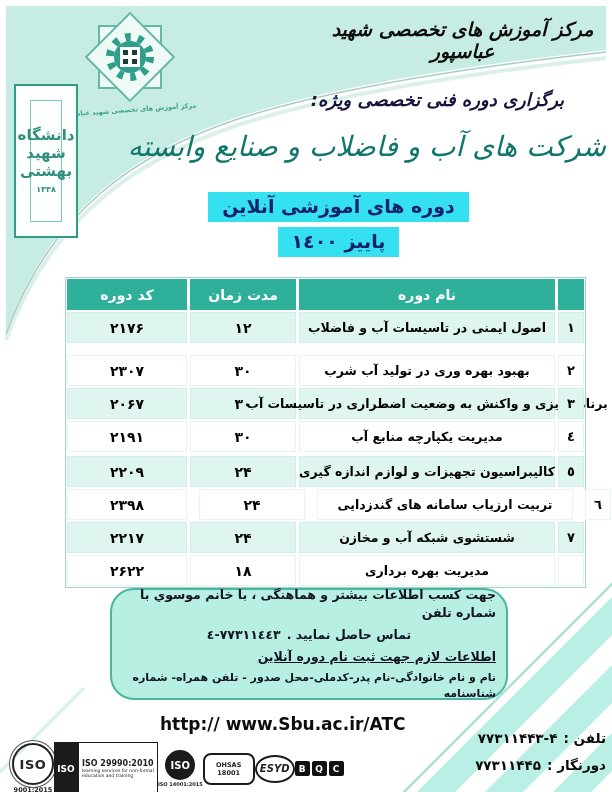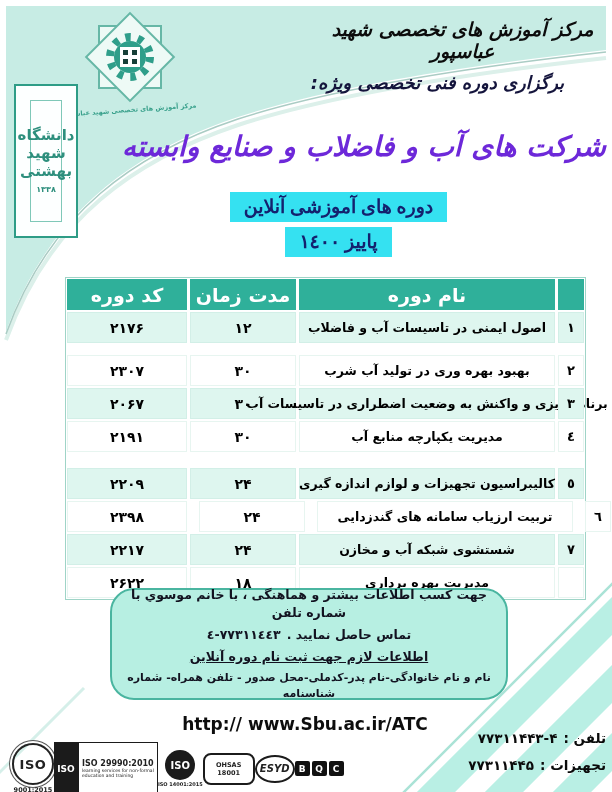--- a/index.html
+++ b/index.html
@@ -27,67 +27,67 @@
   }
   .uni-word{ font-size:15px; font-weight:bold; color:#2e8f7d; line-height:1.05; }
   .uni-year{ font-size:8px; color:#2e8f7d; font-weight:bold; margin-top:3px;text-align:right; }
 
   
   .org-name{
     position:absolute; left:320px; top:18px; width:285px; text-align:center;
     font-size:19px; font-weight:bold; font-style:italic; color:#0c0c0c;
   }
   .subtitle{
-    position:absolute; left:295px; top:72px; width:285px; text-align:center;
+    position:absolute; left:295px; top:89px; width:285px; text-align:center;
     font-size:18px; font-weight:bold; font-style:italic; color:#14143c;
   }
   .main-title{
     position:absolute; left:150px; top:130px; width:456px; text-align:center;
-    font-size:28px; font-weight:bold; font-style:italic; color:#6d28d9;
+    font-size:28px; font-weight:normal; font-style:italic; color:#0f766e;
     white-space:nowrap;
   }
   .hl-wrap{ position:absolute; left:65px; right:0; text-align:center; }
   .hl-wrap.one{ top:192px; } .hl-wrap.two{ top:227px; }
   .hl{
     display:inline-block; background:#35e1f1; color:#14216e;
-    font-size:19px; font-weight:bold; padding:2px 14px; line-height:1.35;font-family:Liberation Serif, serif;
+    font-size:19px; font-weight:bold; padding:2px 14px; line-height:1.35;
   }
 
   
   .table{
     position:absolute; left:65px; top:277px; width:521px;
     background:#ffffff; border:1px solid #9fd4c7; padding:1px;
     display:flex; flex-direction:column; gap:2px;
   }
   .trow{ display:grid; grid-template-columns:120px 106px 256px 26px; column-gap:3px; }
   .cell{
     height:31px; display:flex; align-items:center; justify-content:center;
     background:#ffffff; font-weight:bold; font-size:14px; color:#000;
     border:1px solid #e7f5f0;
   }
   .cell.alt{ background:#def6ef; border-color:#d2efe7; }
-  .thead .cell{ background:#2fb09a; color:#ffffff; font-size:19px; border:none; }
+  .thead .cell{ background:#2fb09a; color:#ffffff; font-size:14px; border:none; }
   .c-name{ font-size:12.5px; white-space:nowrap; letter-spacing:-0.2px; }
   .c-num{ font-size:13px; }
 
   
   .contact-box{
     position:absolute; left:110px; top:588px; width:398px; height:112px;
     background:#b7efe2; border:2.5px solid #4ab5a0; border-radius:24px;
     display:flex; flex-direction:column; justify-content:center; gap:4px;
     padding:6px 10px; text-align:center;
   }
-  .cl{ font-size:12.5px; font-weight:bold; color:#121220; line-height:1.45; }
+  .cl{ font-size:12.5px; font-weight:bold; color:#121220; line-height:1.45;text-align:right; }
   .cl.l2{ display:flex; justify-content:center; gap:6px; direction:ltr; }
   .cl.u{ text-decoration:underline; }
   .cl.small{ font-size:11px; }
 
   
   .website{
-    position:absolute; left:160px; top:714px; width:290px; text-align:center;
+    position:absolute; left:160px; top:714px; width:290px; text-align:left;
     font-size:17px; font-weight:bold; color:#0d0d0d; direction:ltr;
   }
   .phone-block{ position:absolute; right:6px; top:730px; width:170px; }
   .pline{
     direction:rtl; display:flex; gap:6px; justify-content:flex-start;
     font-size:13.5px; font-weight:bold; color:#0a0a0a; margin-bottom:11px;
     white-space:nowrap;
   }
   .pline .num{ direction:ltr; unicode-bidi:bidi-override; }
 
@@ -220,21 +220,21 @@
       <div class="cell c-num alt">٣</div>
     </div>
 
     <div class="trow" style="margin-top:2px;">
       <div class="cell c-code">۲۱۹۱</div>
       <div class="cell c-dur">۳۰</div>
       <div class="cell c-name" dir="rtl">مدیریت یکپارچه منابع آب</div>
       <div class="cell c-num">٤</div>
     </div>
 
-    <div class="trow" style="margin-top:16px;">
+    <div class="trow" style="margin-top:4px;">
       <div class="cell c-code alt">۲۲۰۹</div>
       <div class="cell c-dur alt">۲۴</div>
       <div class="cell c-name alt" dir="rtl">کالیبراسیون تجهیزات و لوازم اندازه گیری</div>
       <div class="cell c-num alt">٥</div>
     </div>
 
     <div class="trow" style="margin-top:2px;gap:12px;">
       <div class="cell c-code">۲۳۹۸</div>
       <div class="cell c-dur">۲۴</div>
       <div class="cell c-name" dir="rtl">تربیت ارزیاب سامانه های گندزدایی</div>
@@ -268,21 +268,21 @@
   </div>
 
   <div class="website">http:// www.Sbu.ac.ir/ATC</div>
 
   <div class="phone-block">
     <div class="pline">
       <span>تلفن :</span>
       <span class="num">۷۷۳۱۱۴۴۳-۴</span>
     </div>
     <div class="pline">
-      <span>تجهیزات :</span>
+      <span>دورنگار :</span>
       <span class="num">۷۷۳۱۱۴۴۵</span>
     </div>
   </div>
 
   <div class="badges">
     <div class="b-9001" style="display:flex;flex-direction:column;align-items:center;">
       <div class="b-circle">
         <span class="iso">ISO</span>
       </div>
       <div class="b-cap">9001:2015</div>

